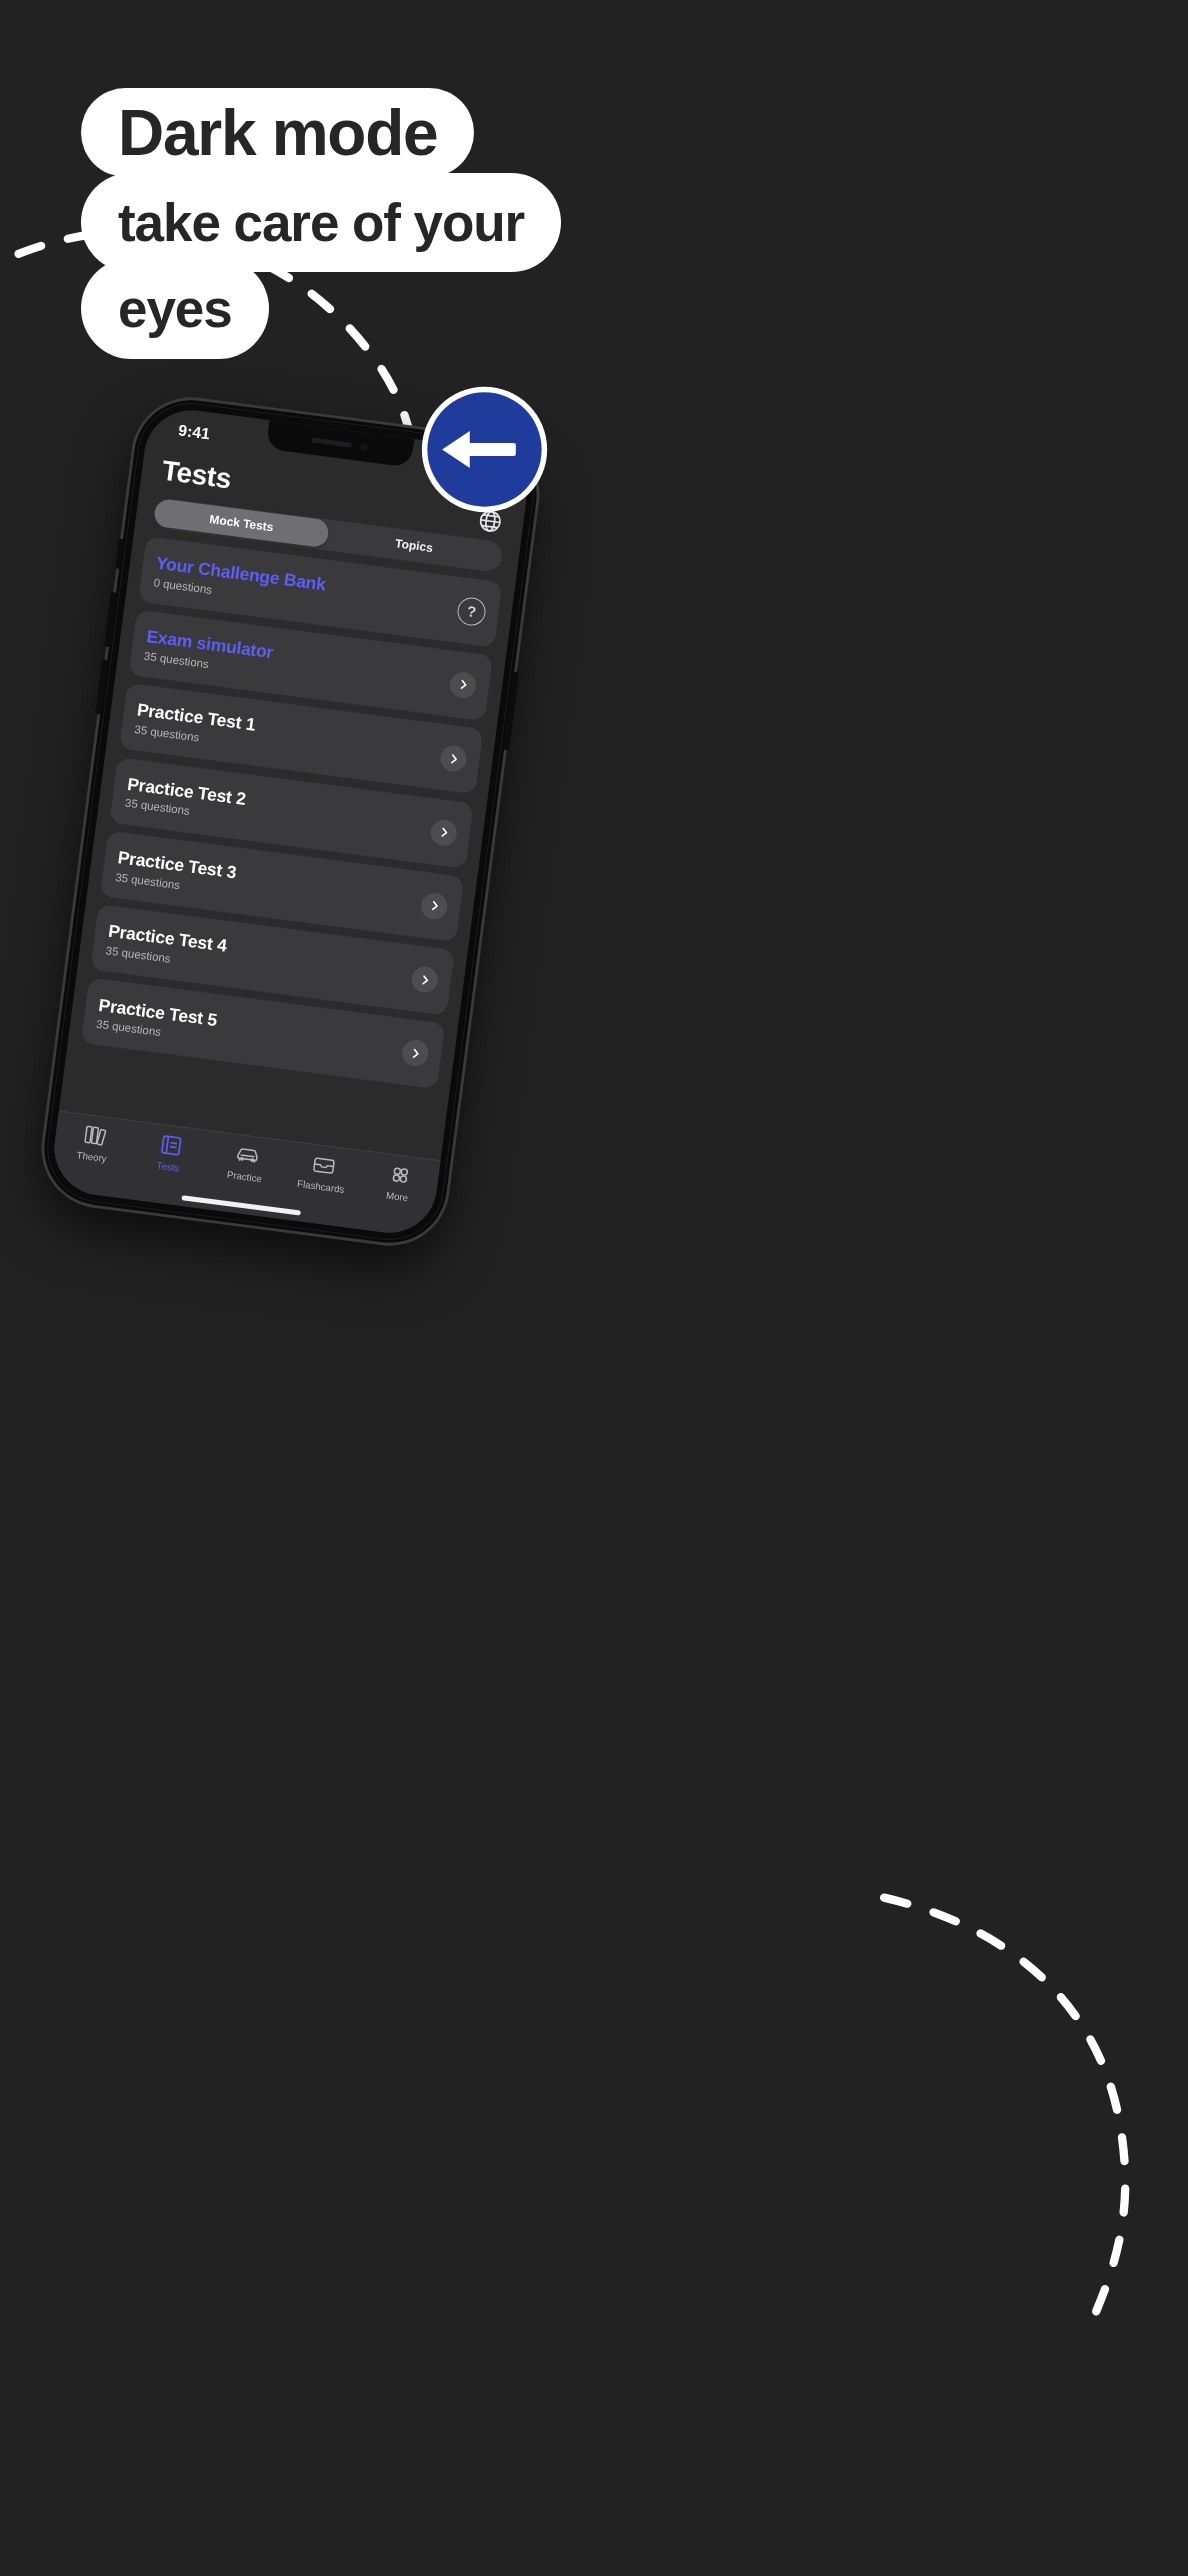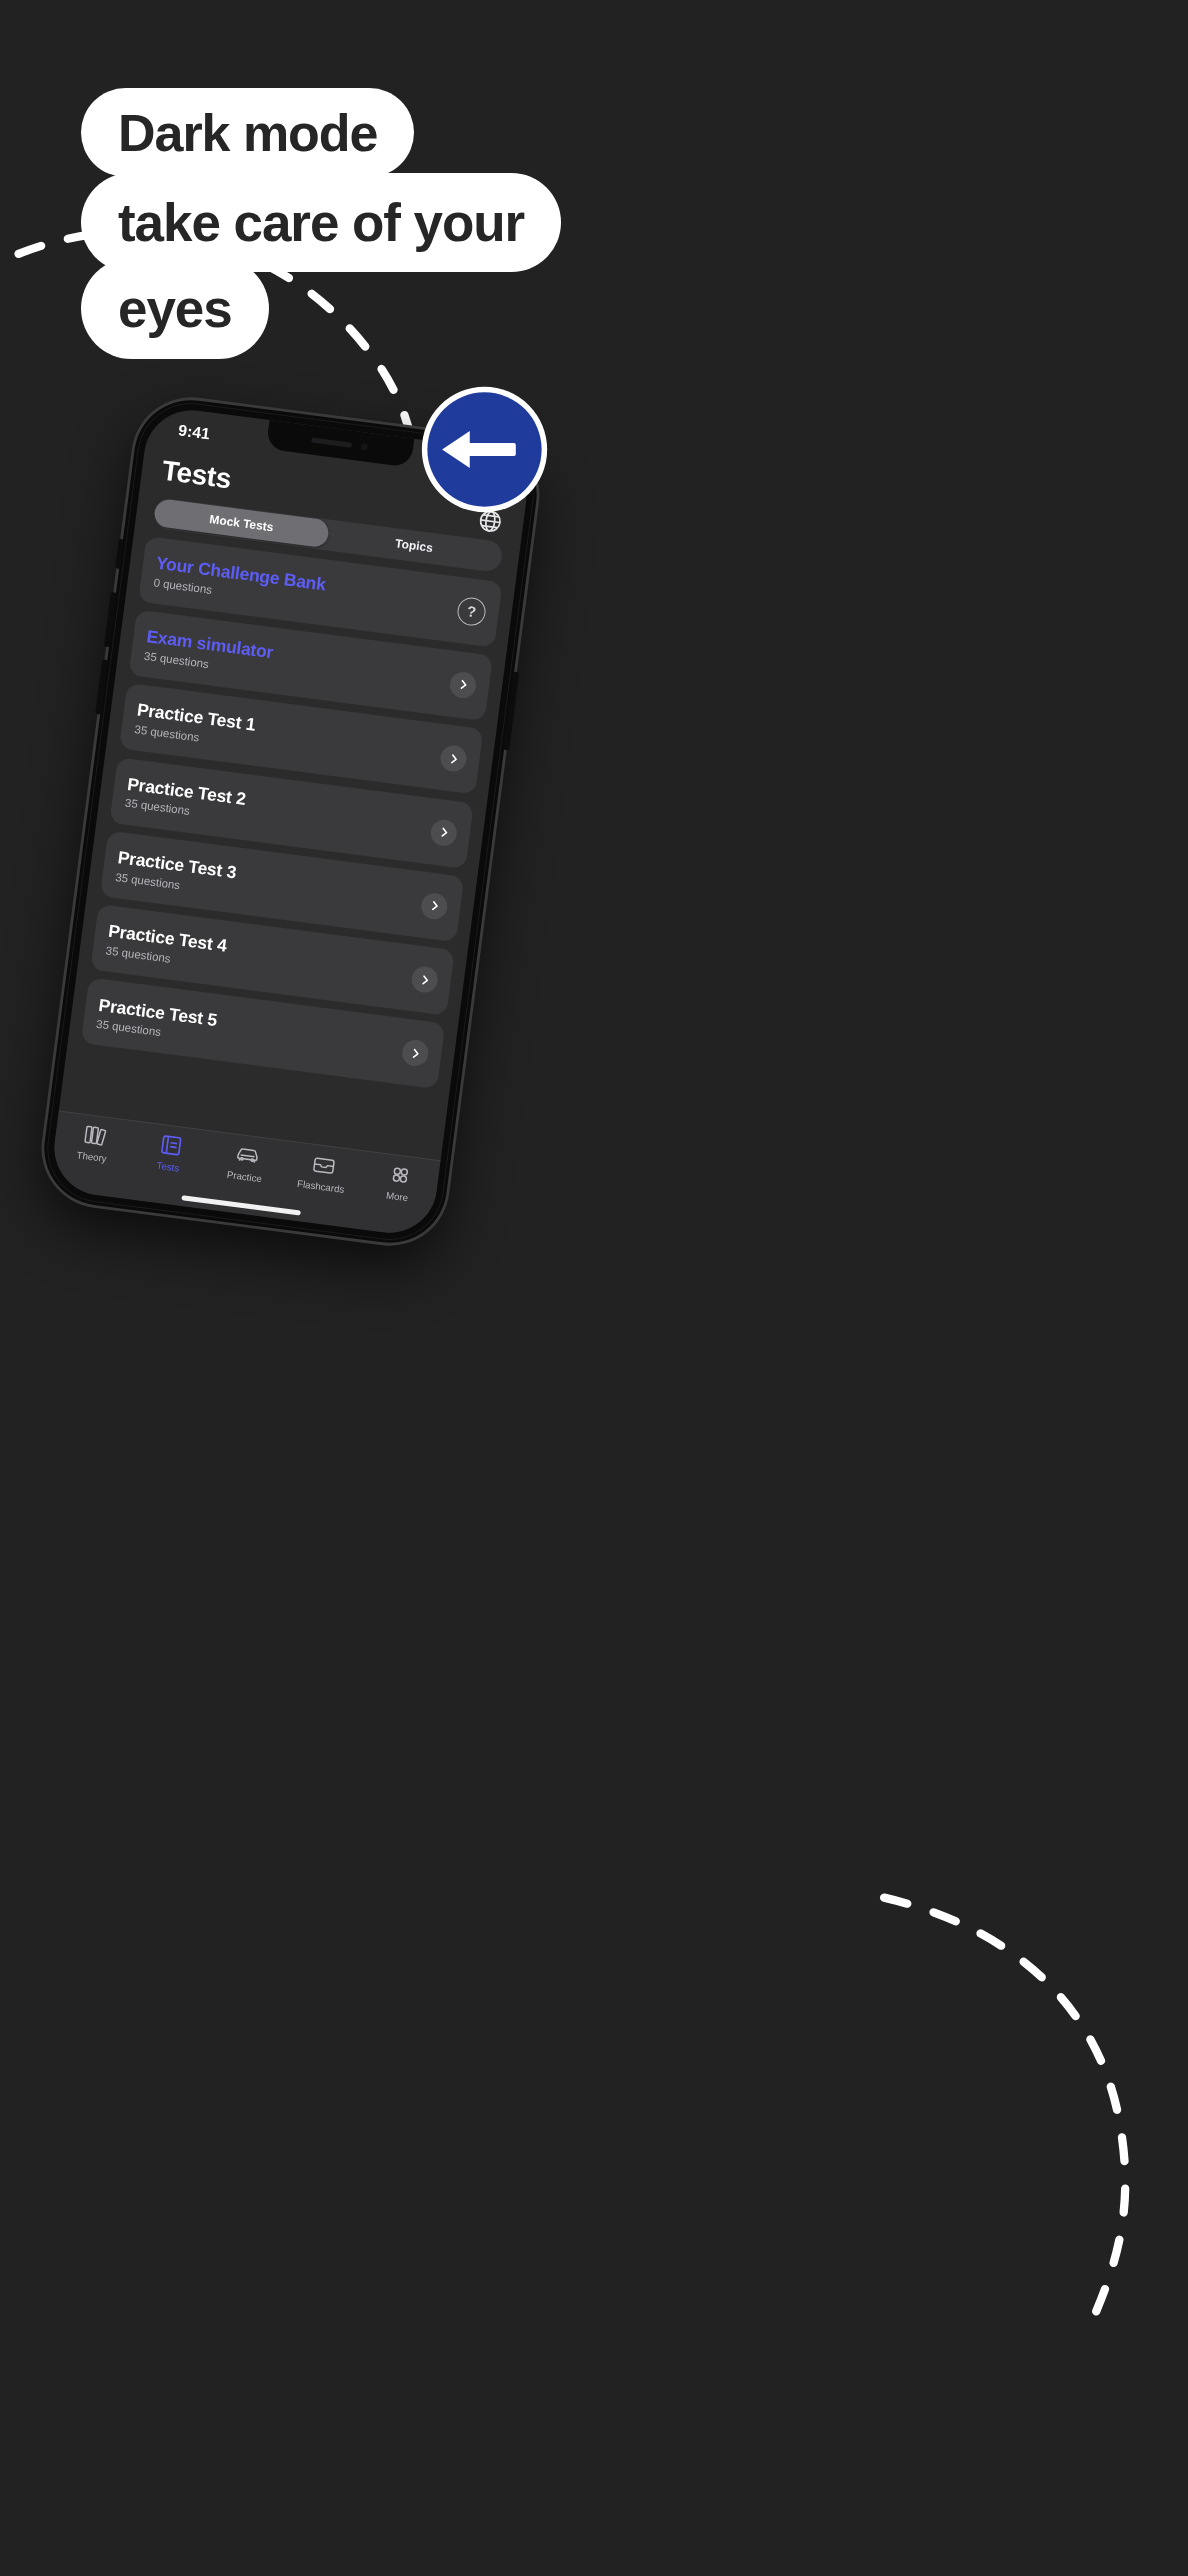--- a/index.html
+++ b/index.html
@@ -16,21 +16,21 @@
     position:absolute;
     background:#ffffff;
     color:#262626;
     border-radius:66px;
     font-weight:700;
     letter-spacing:-0.02em;
     white-space:nowrap;
     display:flex;
     align-items:center;
   }
-  .pill-1 { left:81px;  top:88px;  height:89px;  padding:0 37px; font-size:52px; }
+  .pill-1 { left:81px;  top:88px;  height:89px;  padding:0 37px; font-size:64px; }
   .pill-2 { left:81px;  top:173px; height:99px;  padding:8px 37px; font-size:53px; }
   .pill-3 { left:81px;  top:258px; height:101px;  padding:0 37px; font-size:53px; }
 
   
   .deco-svg { position:absolute; left:0; top:0; width:1188px; height:2576px; z-index:20; pointer-events:none; }
 
   
   .road-sign {
     position:absolute;
     left:420px; top:385px;

